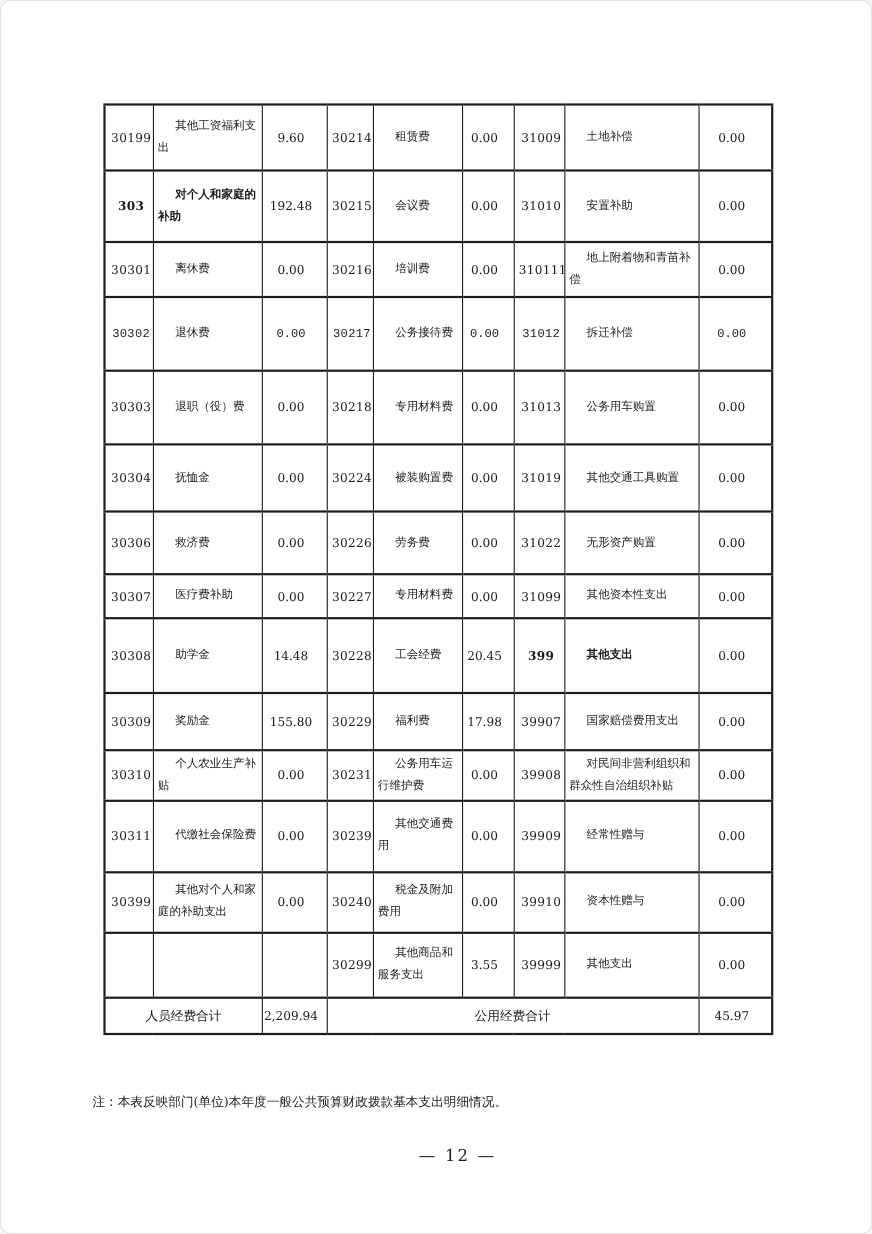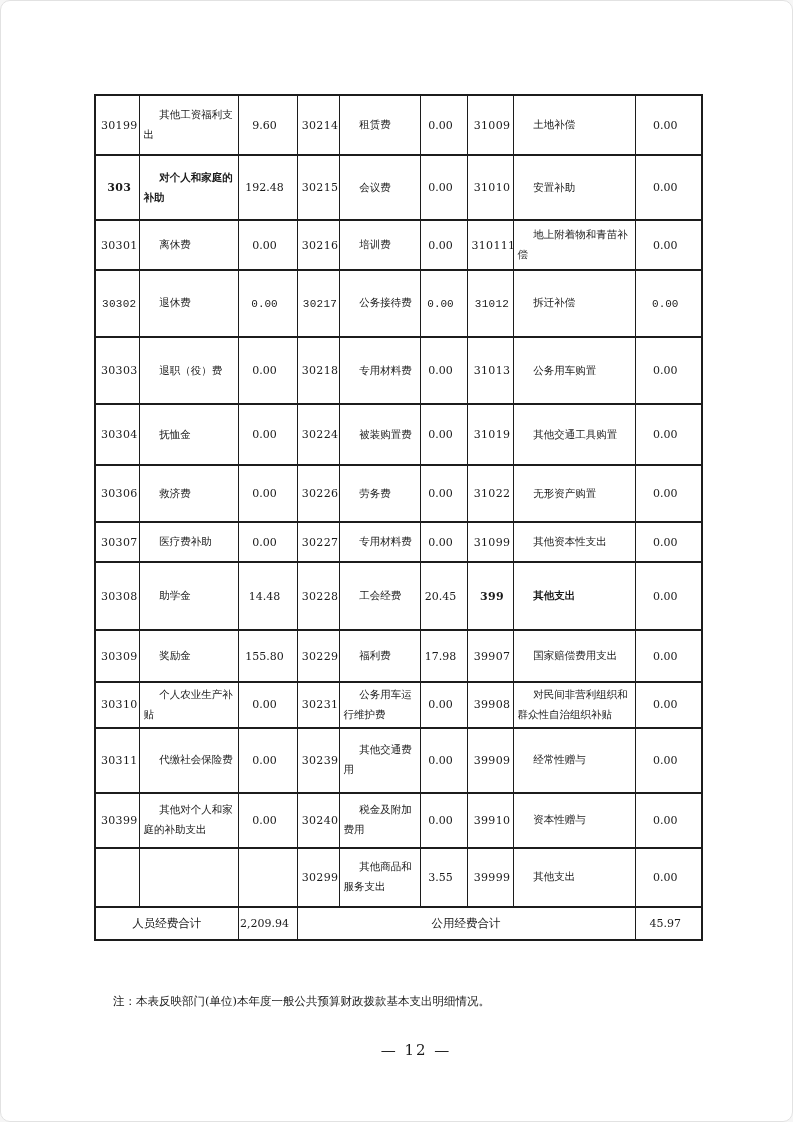--- a/index.html
+++ b/index.html
@@ -70,21 +70,21 @@
   tbody.rows tr:nth-of-type(14) { height: 59px; }
   tbody.rows tr:nth-of-type(15) { height: 55px; }
   tfoot tr { height: 33px; }
   td.sum-label {
     font-size: 11.5px;
     text-align: center;
     margin-top: 36px;
   }
   .note {
     position: absolute;
-    left: 112px;
+    left: 83px;
     top: 992px;
     width: 600px;
     font-size: 11.5px;
     line-height: 1.5;
     color: #1a1a1a;
   }
   .page-number {
     position: absolute;
     left: 0;
     top: 1040px;

